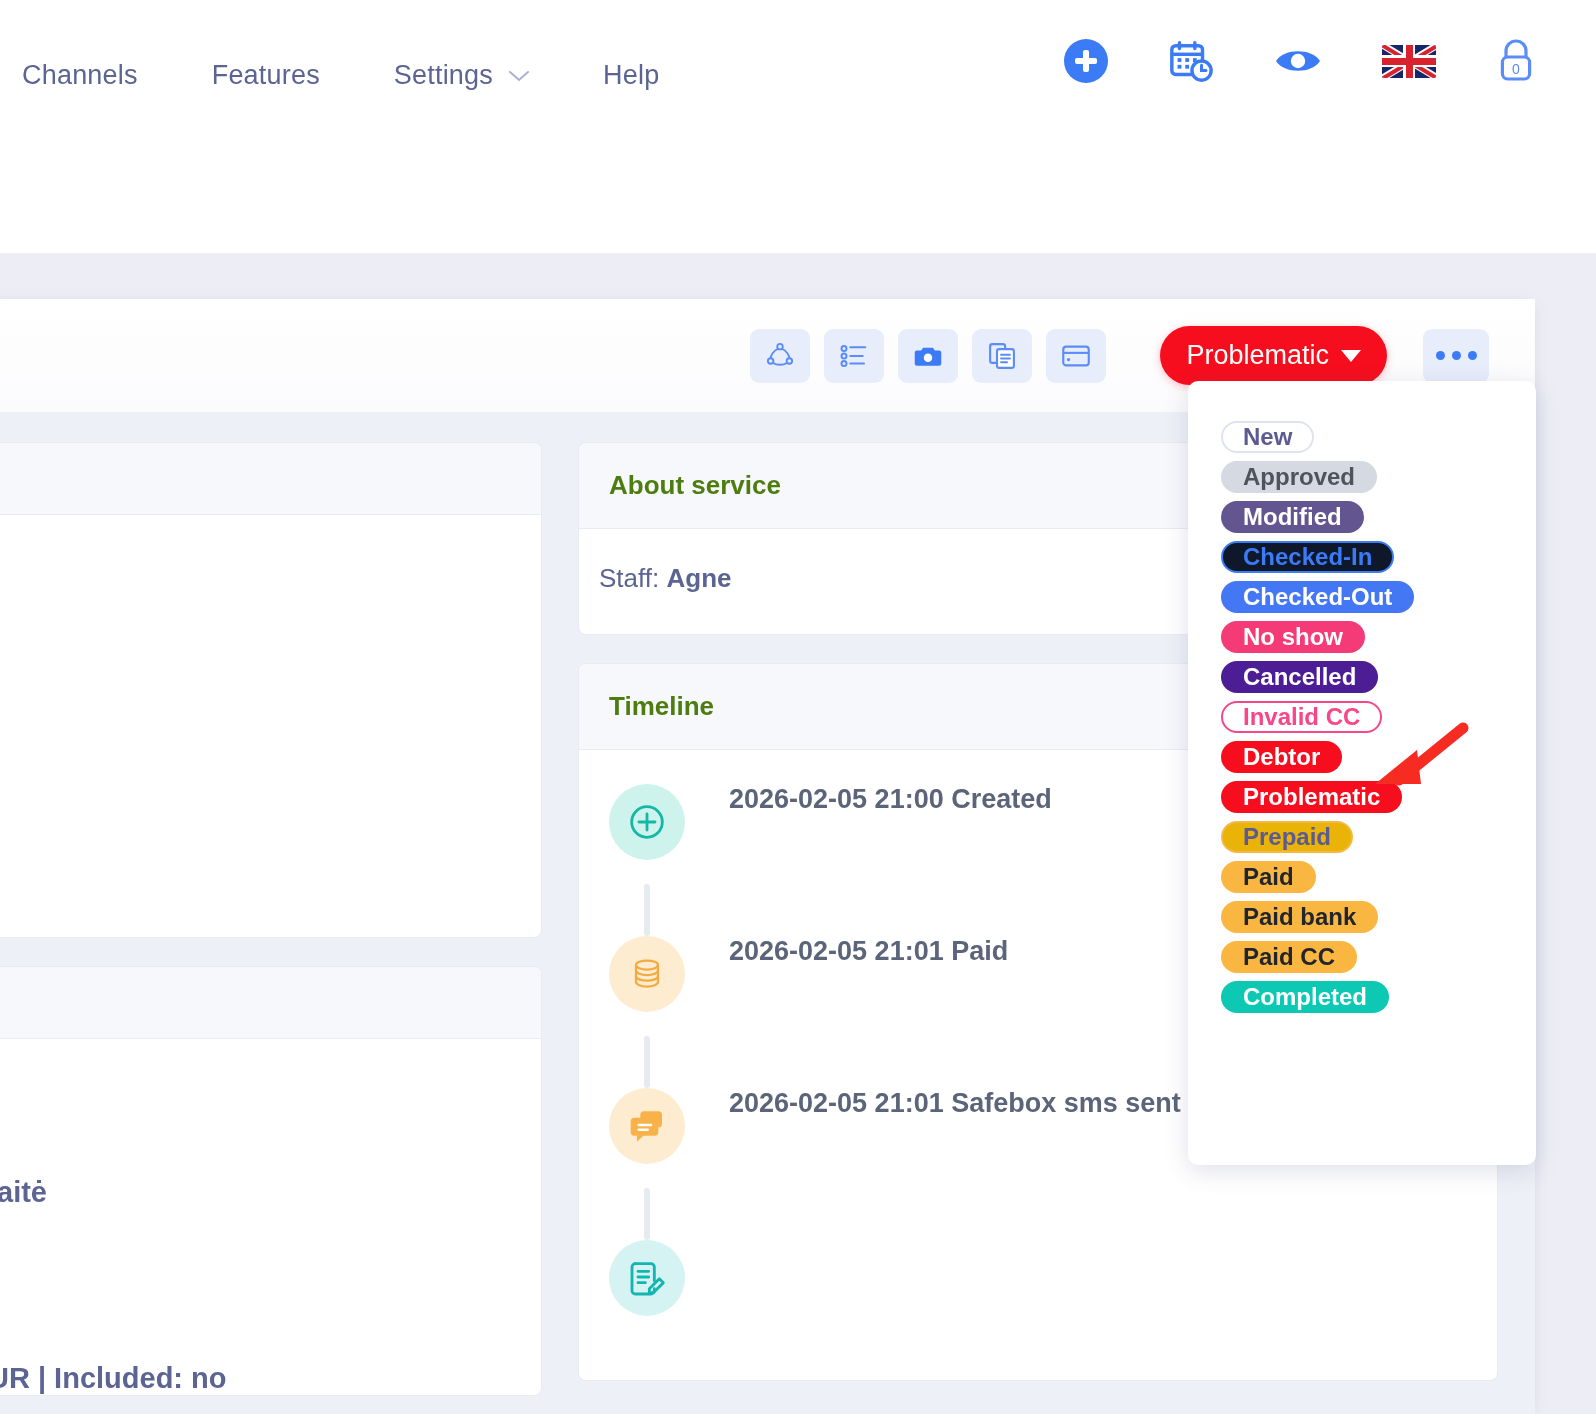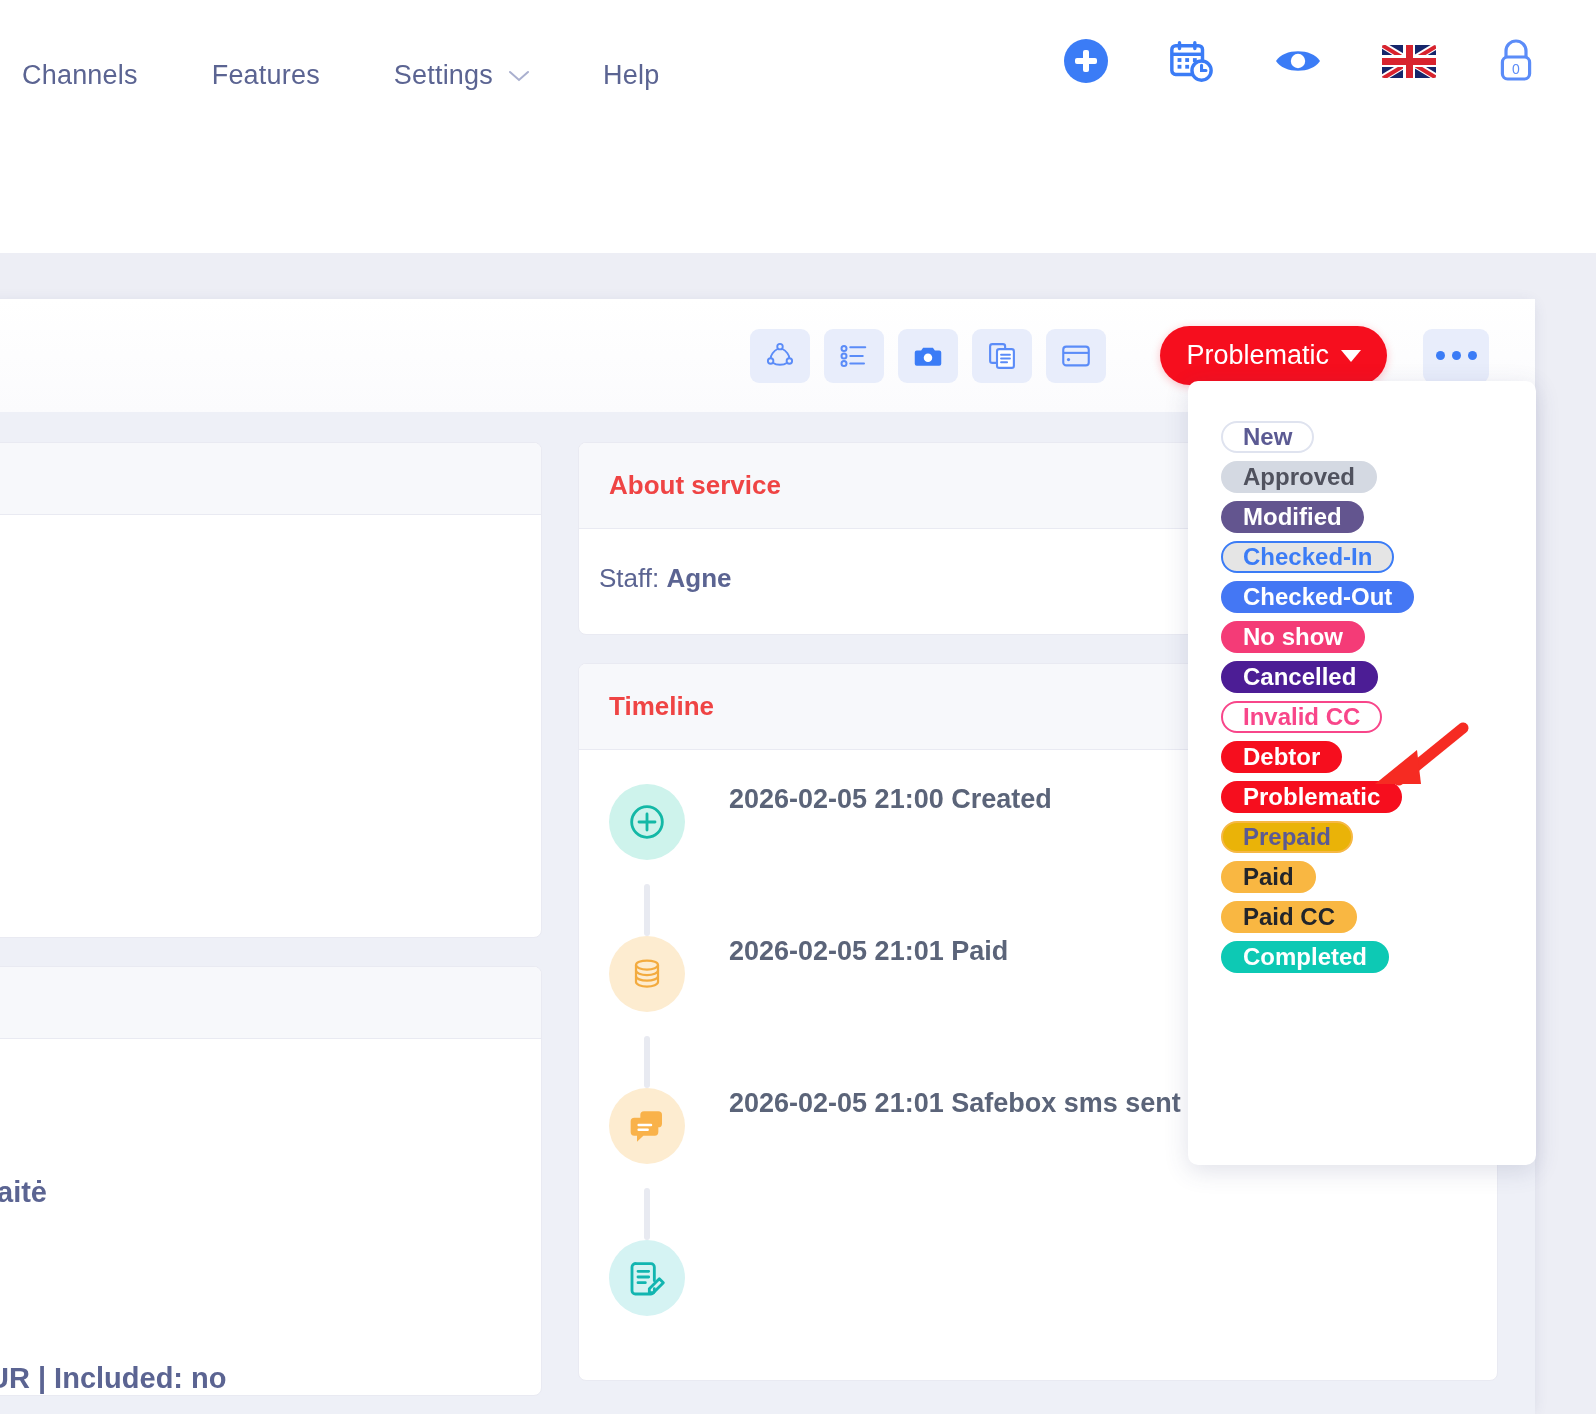--- a/index.html
+++ b/index.html
@@ -110,21 +110,21 @@
 
   .col-left { position:absolute; left:-560px; top:30px; width:1120px; }
   .col-right { position:absolute; left:596px; top:30px; width:920px; }
 
   .card {
     background:#ffffff; border:1px solid #e9eaf2; border-radius:8px;
     margin-bottom:28px; overflow:hidden;
   }
   .card-head {
     background:#f7f8fb; border-bottom:1px solid #e9eaf2;
-    padding:27px 30px; font-size:26px; font-weight:700; color:#ef4444;
+    padding:27px 30px; font-size:26px; font-weight:700; color:#4d7c0f;
   }
   .card-body { padding:30px; }
   .staff-line { font-size:26px; color:#5b6492; }
   .staff-line b { font-weight:700; color:#5b6492; }
 
   
   .timeline { padding:34px 30px 40px 30px; position:relative; }
   .tl-item { display:flex; position:relative; height:100px; }
   .tl-dot {
     width:76px; height:76px; border-radius:50%;
@@ -375,29 +375,30 @@
     </div>
   </div>
 
   <div class="cut-text" style="left:-3px; top:1176px;">aitė</div>
   <div class="cut-text" style="left:-12px; top:1362px;">UR | Included: no</div>
 
   <div class="dropdown">
     <div class="dd-row"><span class="dd-item" style="background:#ffffff;color:#5b5a93;border-color:#dfe3ef;">New</span></div>
     <div class="dd-row"><span class="dd-item" style="background:#d4d9e2;color:#50525e;">Approved</span></div>
     <div class="dd-row"><span class="dd-item" style="background:#63558f;color:#ffffff;">Modified</span></div>
-    <div class="dd-row"><span class="dd-item" style="background:#e5e5e5;color:#3b7cf6;border-color:#3b7cf6;">Checked-In</span></div>
+    <div class="dd-row"><span class="dd-item" style="background:#0f172a;color:#3b7cf6;border-color:#3b7cf6;">Checked-In</span></div>
     <div class="dd-row"><span class="dd-item" style="background:#4477f4;color:#ffffff;">Checked-Out</span></div>
     <div class="dd-row"><span class="dd-item" style="background:#f43b77;color:#ffffff;">No show</span></div>
     <div class="dd-row"><span class="dd-item" style="background:#4c1d95;color:#ffffff;">Cancelled</span></div>
     <div class="dd-row"><span class="dd-item" style="background:#ffffff;color:#f8468a;border-color:#f8468a;">Invalid CC</span></div>
     <div class="dd-row"><span class="dd-item" style="background:#f60e1e;color:#ffffff;">Debtor</span></div>
     <div class="dd-row"><span class="dd-item" style="background:#f60e1e;color:#ffffff;">Problematic</span></div>
     <div class="dd-row"><span class="dd-item" style="background:#eab308;color:#5b5a93;border-color:#f6b844;">Prepaid</span></div>
     <div class="dd-row"><span class="dd-item" style="background:#f9b742;color:#22252b;">Paid</span></div>
+    <div class="dd-row"><span class="dd-item" style="background:#f9b742;color:#22252b;">Paid bank</span></div>
     <div class="dd-row"><span class="dd-item" style="background:#f9b742;color:#22252b;">Paid CC</span></div>
     <div class="dd-row"><span class="dd-item" style="background:#0dc9b4;color:#ffffff;">Completed</span></div>
   </div>
 
   <div class="arrow">
     <svg width="120" height="80" viewBox="0 0 120 80">
       <path d="M108 6 L44 58" stroke="#f62b22" stroke-width="11" stroke-linecap="round"></path>
       <path d="M20 62 L62 28 L66 62 Z" fill="#f62b22"></path>
     </svg>
   </div>

